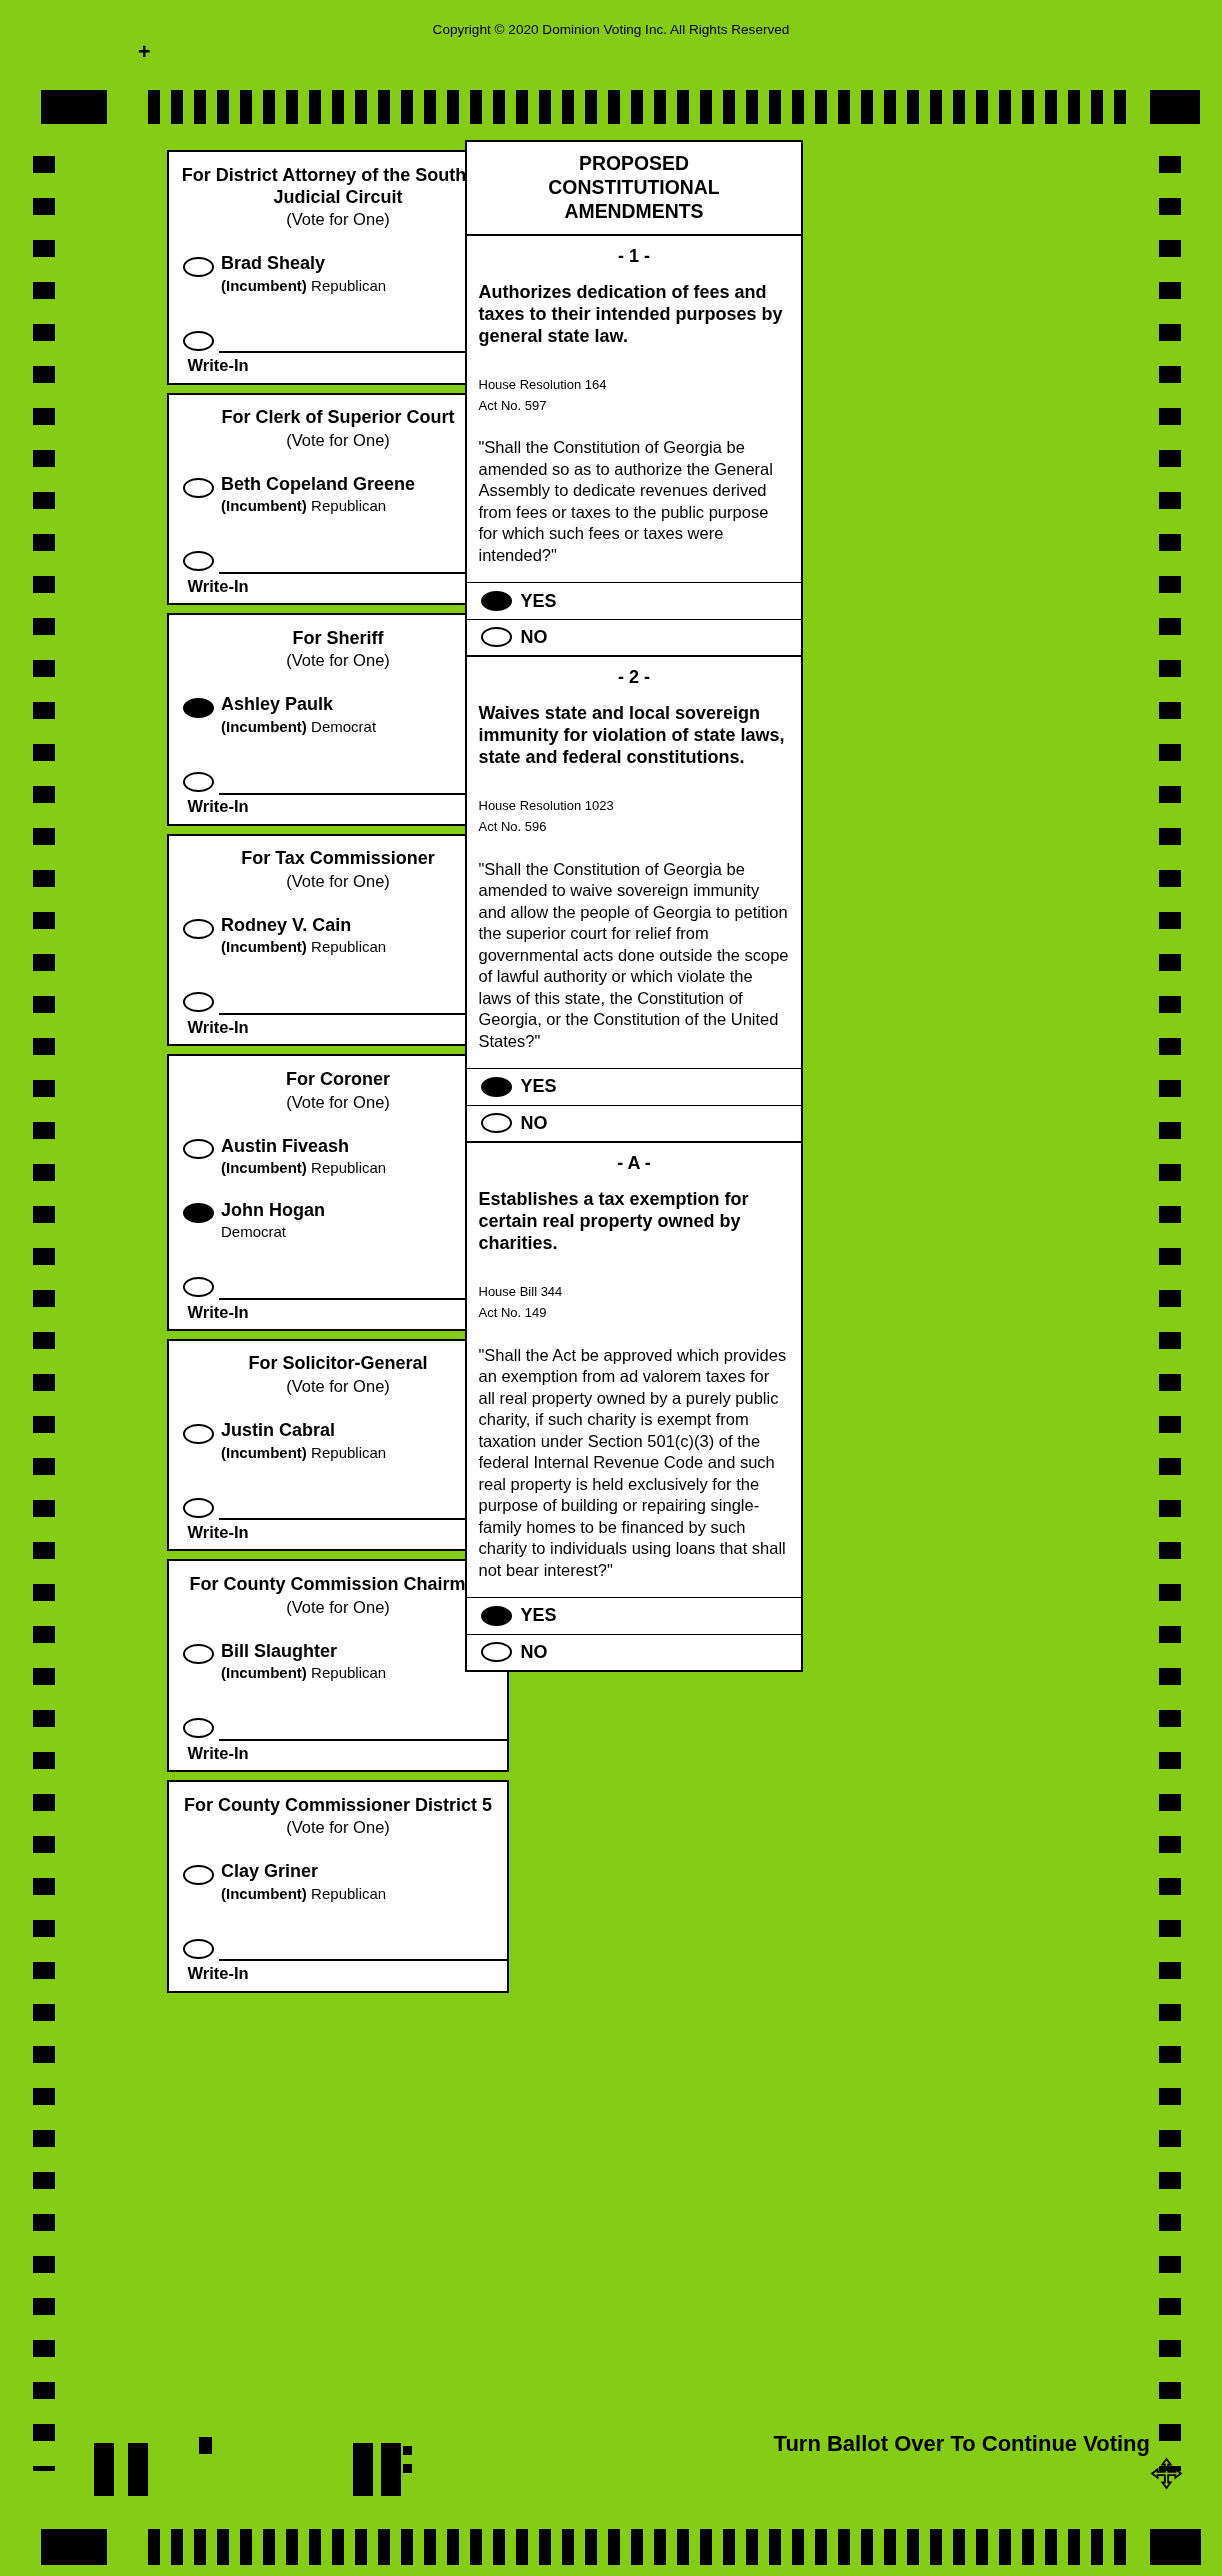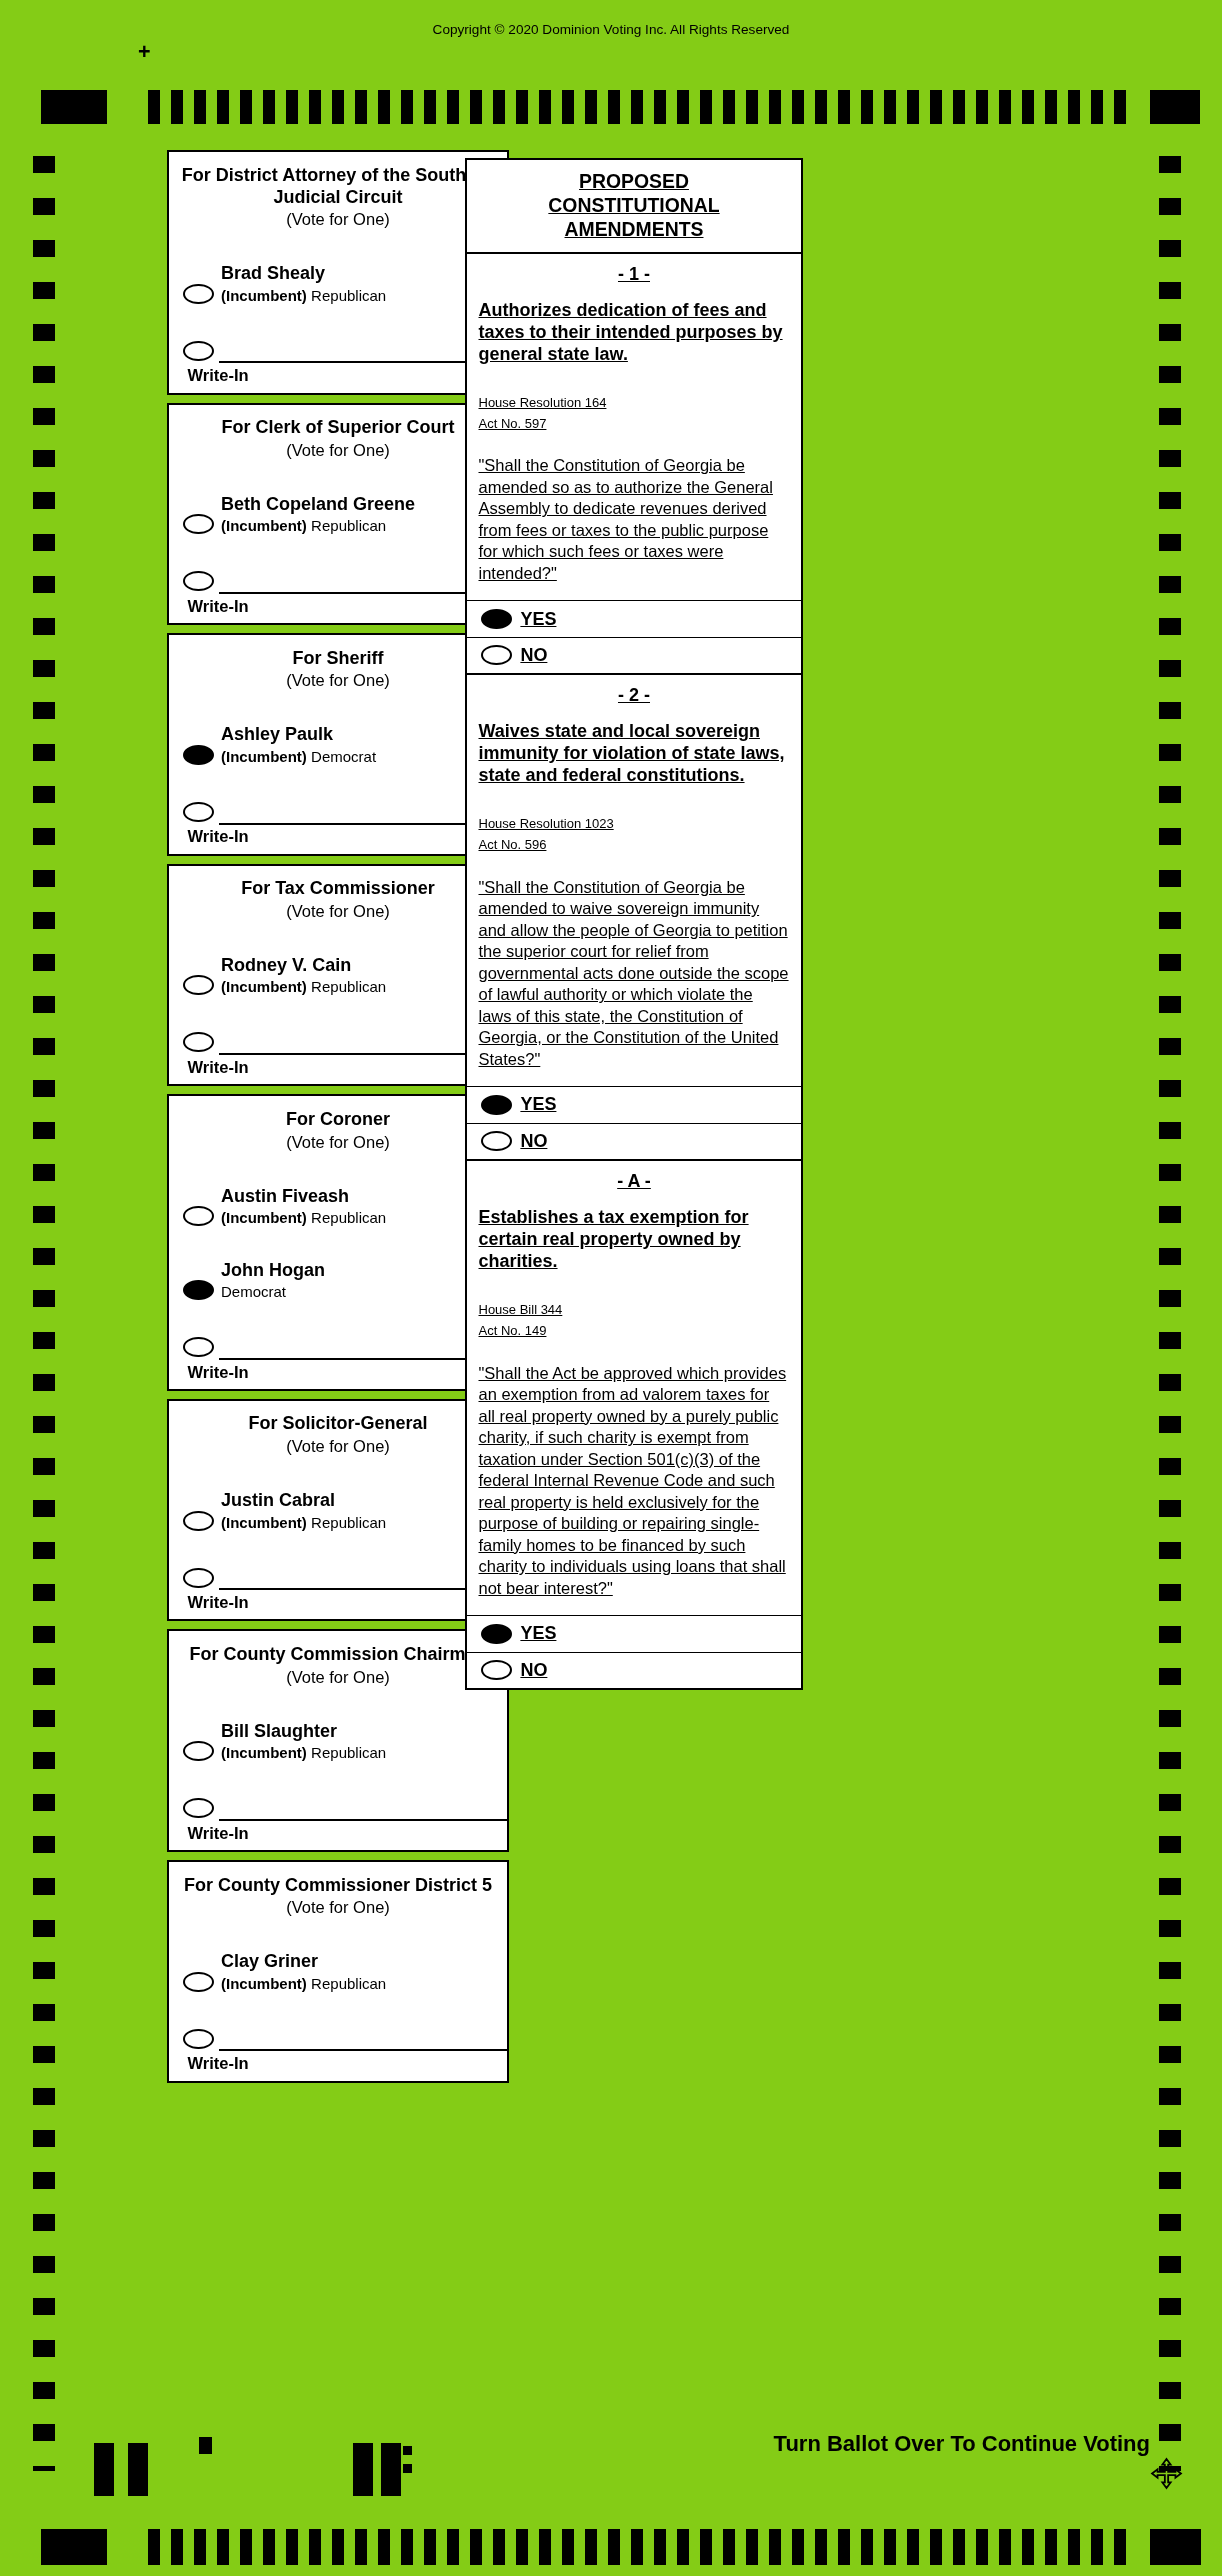--- a/index.html
+++ b/index.html
@@ -12,29 +12,29 @@
   .copyright { position:absolute; top:21.5px; left:0; width:100%; text-align:center; font-size:13.6px; }
   .plus-mark { position:absolute; left:138px; top:40px; font-size:21.5px; font-weight:bold; }
 
   
   .tm-block { position:absolute; background:#000; }
   .tm-bars-h { position:absolute; background:repeating-linear-gradient(90deg,#000 0 12.2px,transparent 12.2px 23px); }
   .tm-col { position:absolute; width:21.5px; background:repeating-linear-gradient(180deg,#000 0 17px,transparent 17px 42px); }
 
   
   .col-left  { position:absolute; left:123px; top:150px; width:342px;padding-left:44px; }
-  .col-right { position:absolute; left:465px; top:158px; width:338px;text-decoration:underline; }
+  .col-right { position:absolute; left:465px; top:140px; width:338px; }
   .col-left > * + * { margin-top:8px; }
   .col-right > * + * { margin-top:-2.2px; }
 
   .contest { border:2.2px solid #000; background:#fff; }
   .c-head { text-align:center; padding:11.5px 5.7px 0; }
   .c-title { font-weight:bold; font-size:18px; line-height:22px; }
   .c-vote { font-size:16.5px; margin-top:2.9px; }
-  .opt { display:flex; align-items:flex-end; margin-top:34px; padding:0 8.6px 0 14.3px; }
+  .opt { display:flex; align-items:flex-start; margin-top:24px; padding:0 8.6px 0 14.3px; }
   .bubble { flex:0 0 auto; width:26.5px; height:16px; border:2.2px solid #000; border-radius:50%; background:#fff; }
   .bubble.filled { background:#000; }
   .opt .bubble { margin-top:3.6px; }
   .cand { margin-left:7.2px; }
   .c-name { display:block; font-weight:bold; font-size:18px; line-height:21px; }
   .c-detail { display:block; font-size:15px; margin-top:2.2px; }
   .c-detail b { margin-right:4.3px; }
   .c-detail b:empty { margin-right:0; }
   .write-opt { margin-top:37px; align-items:flex-end; padding-right:0; }
   .write-opt .bubble { margin:0 0 2.9px 0; }

